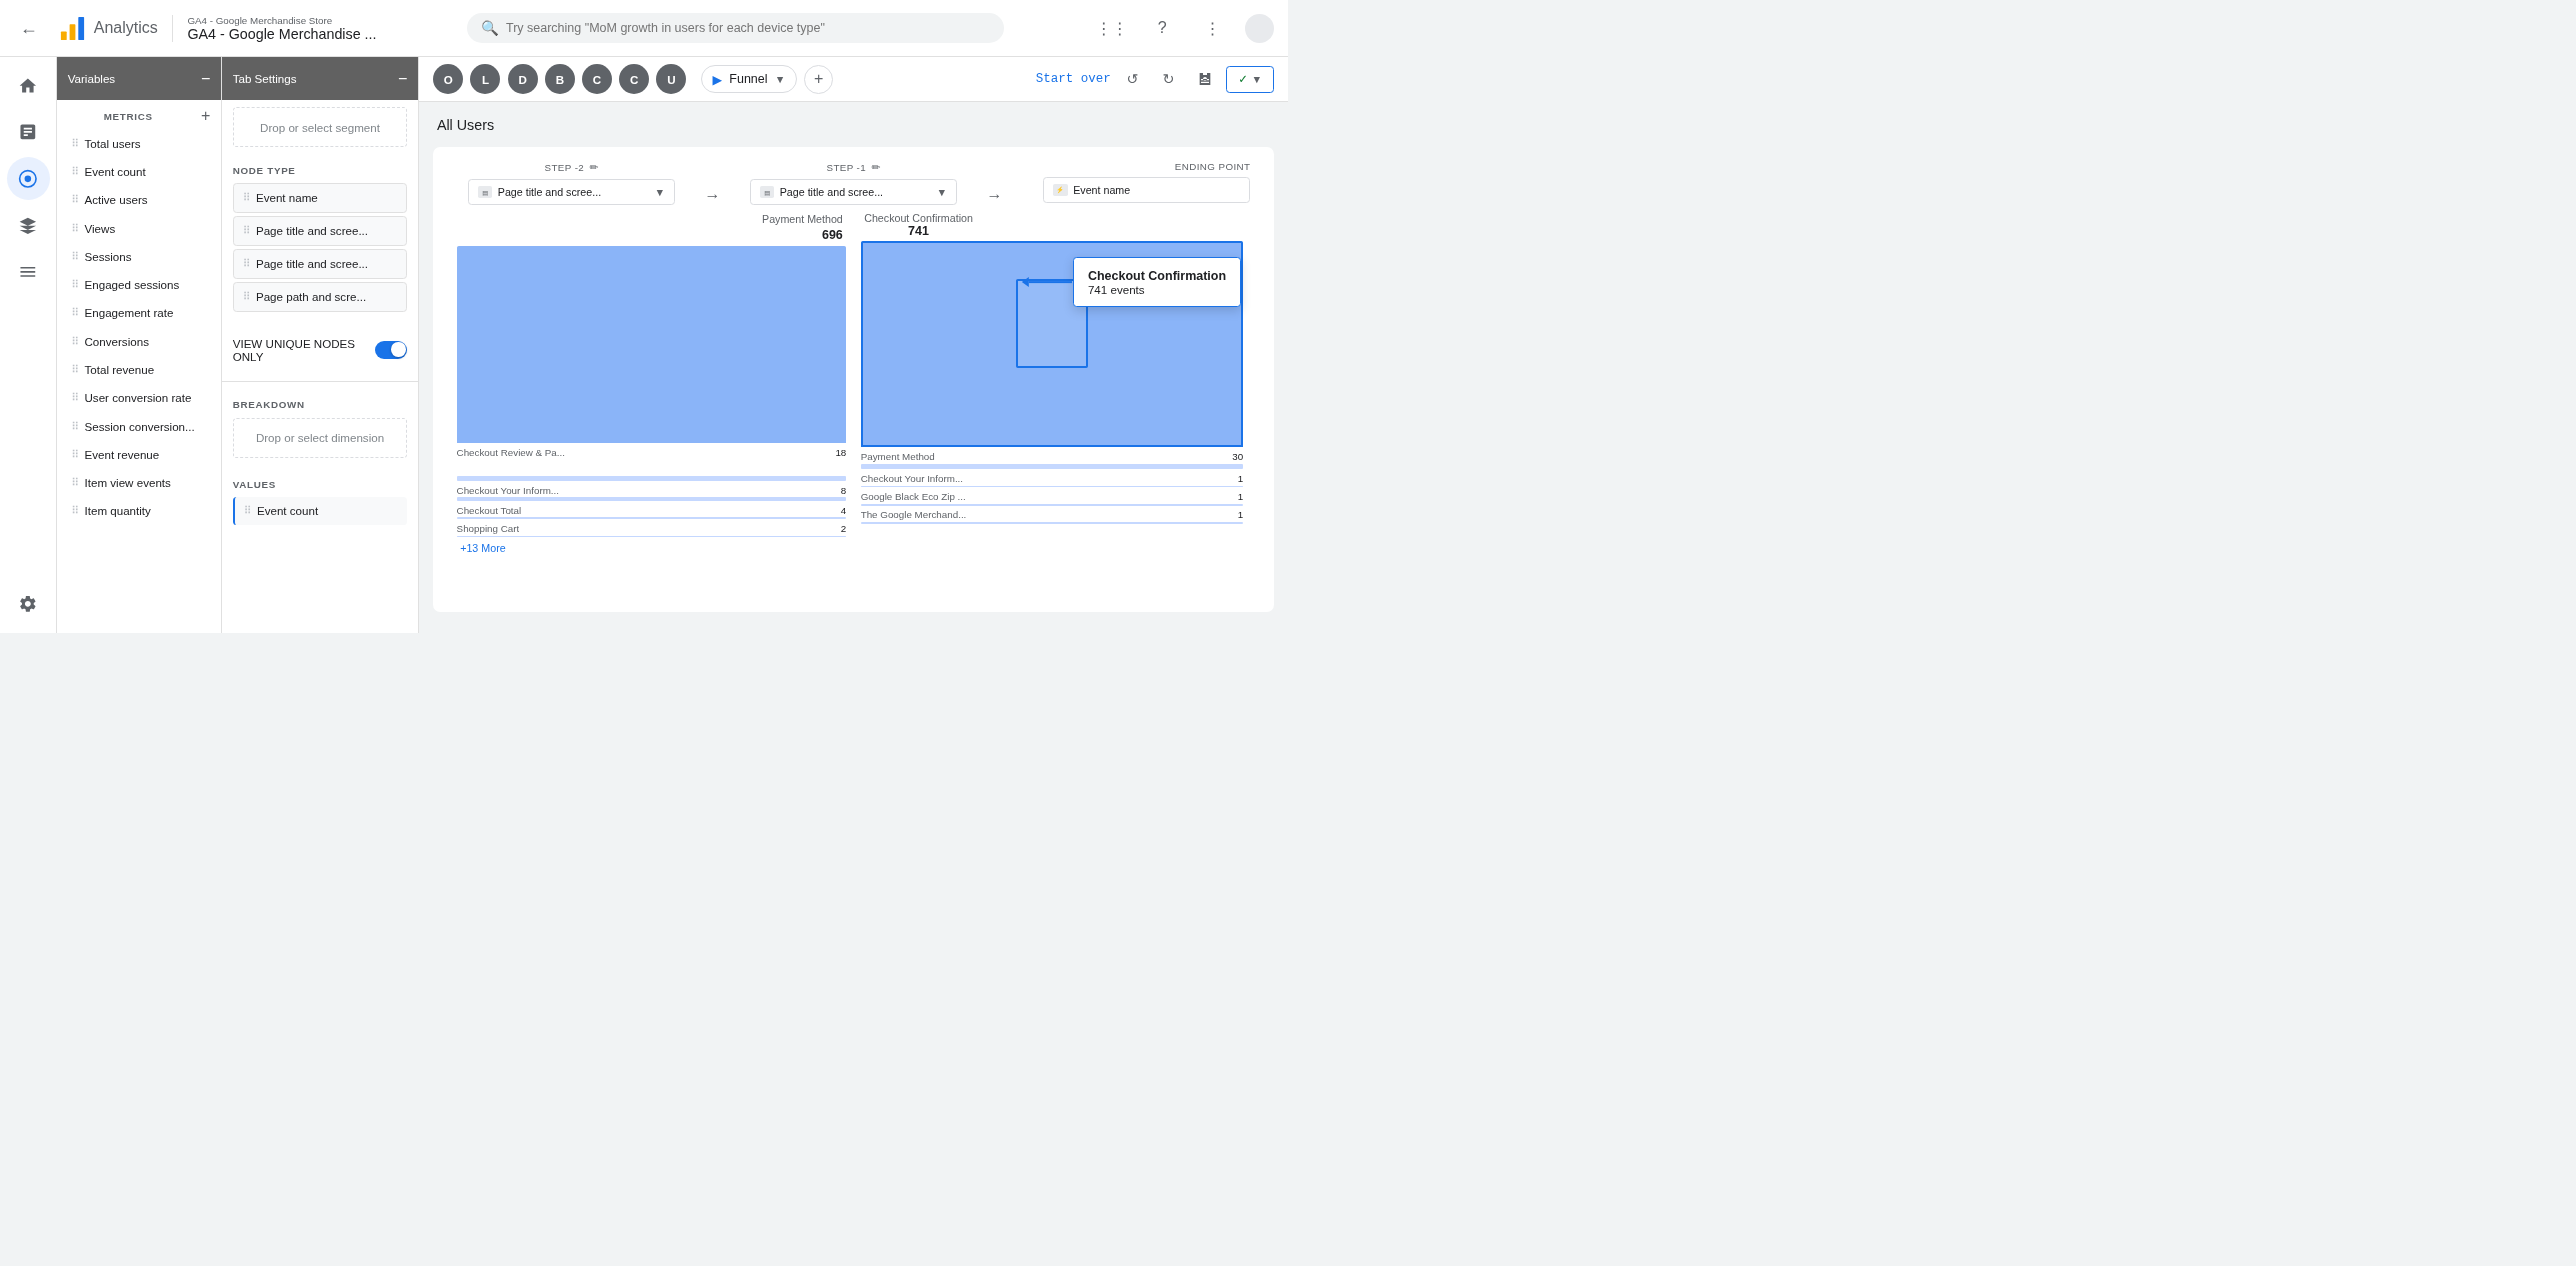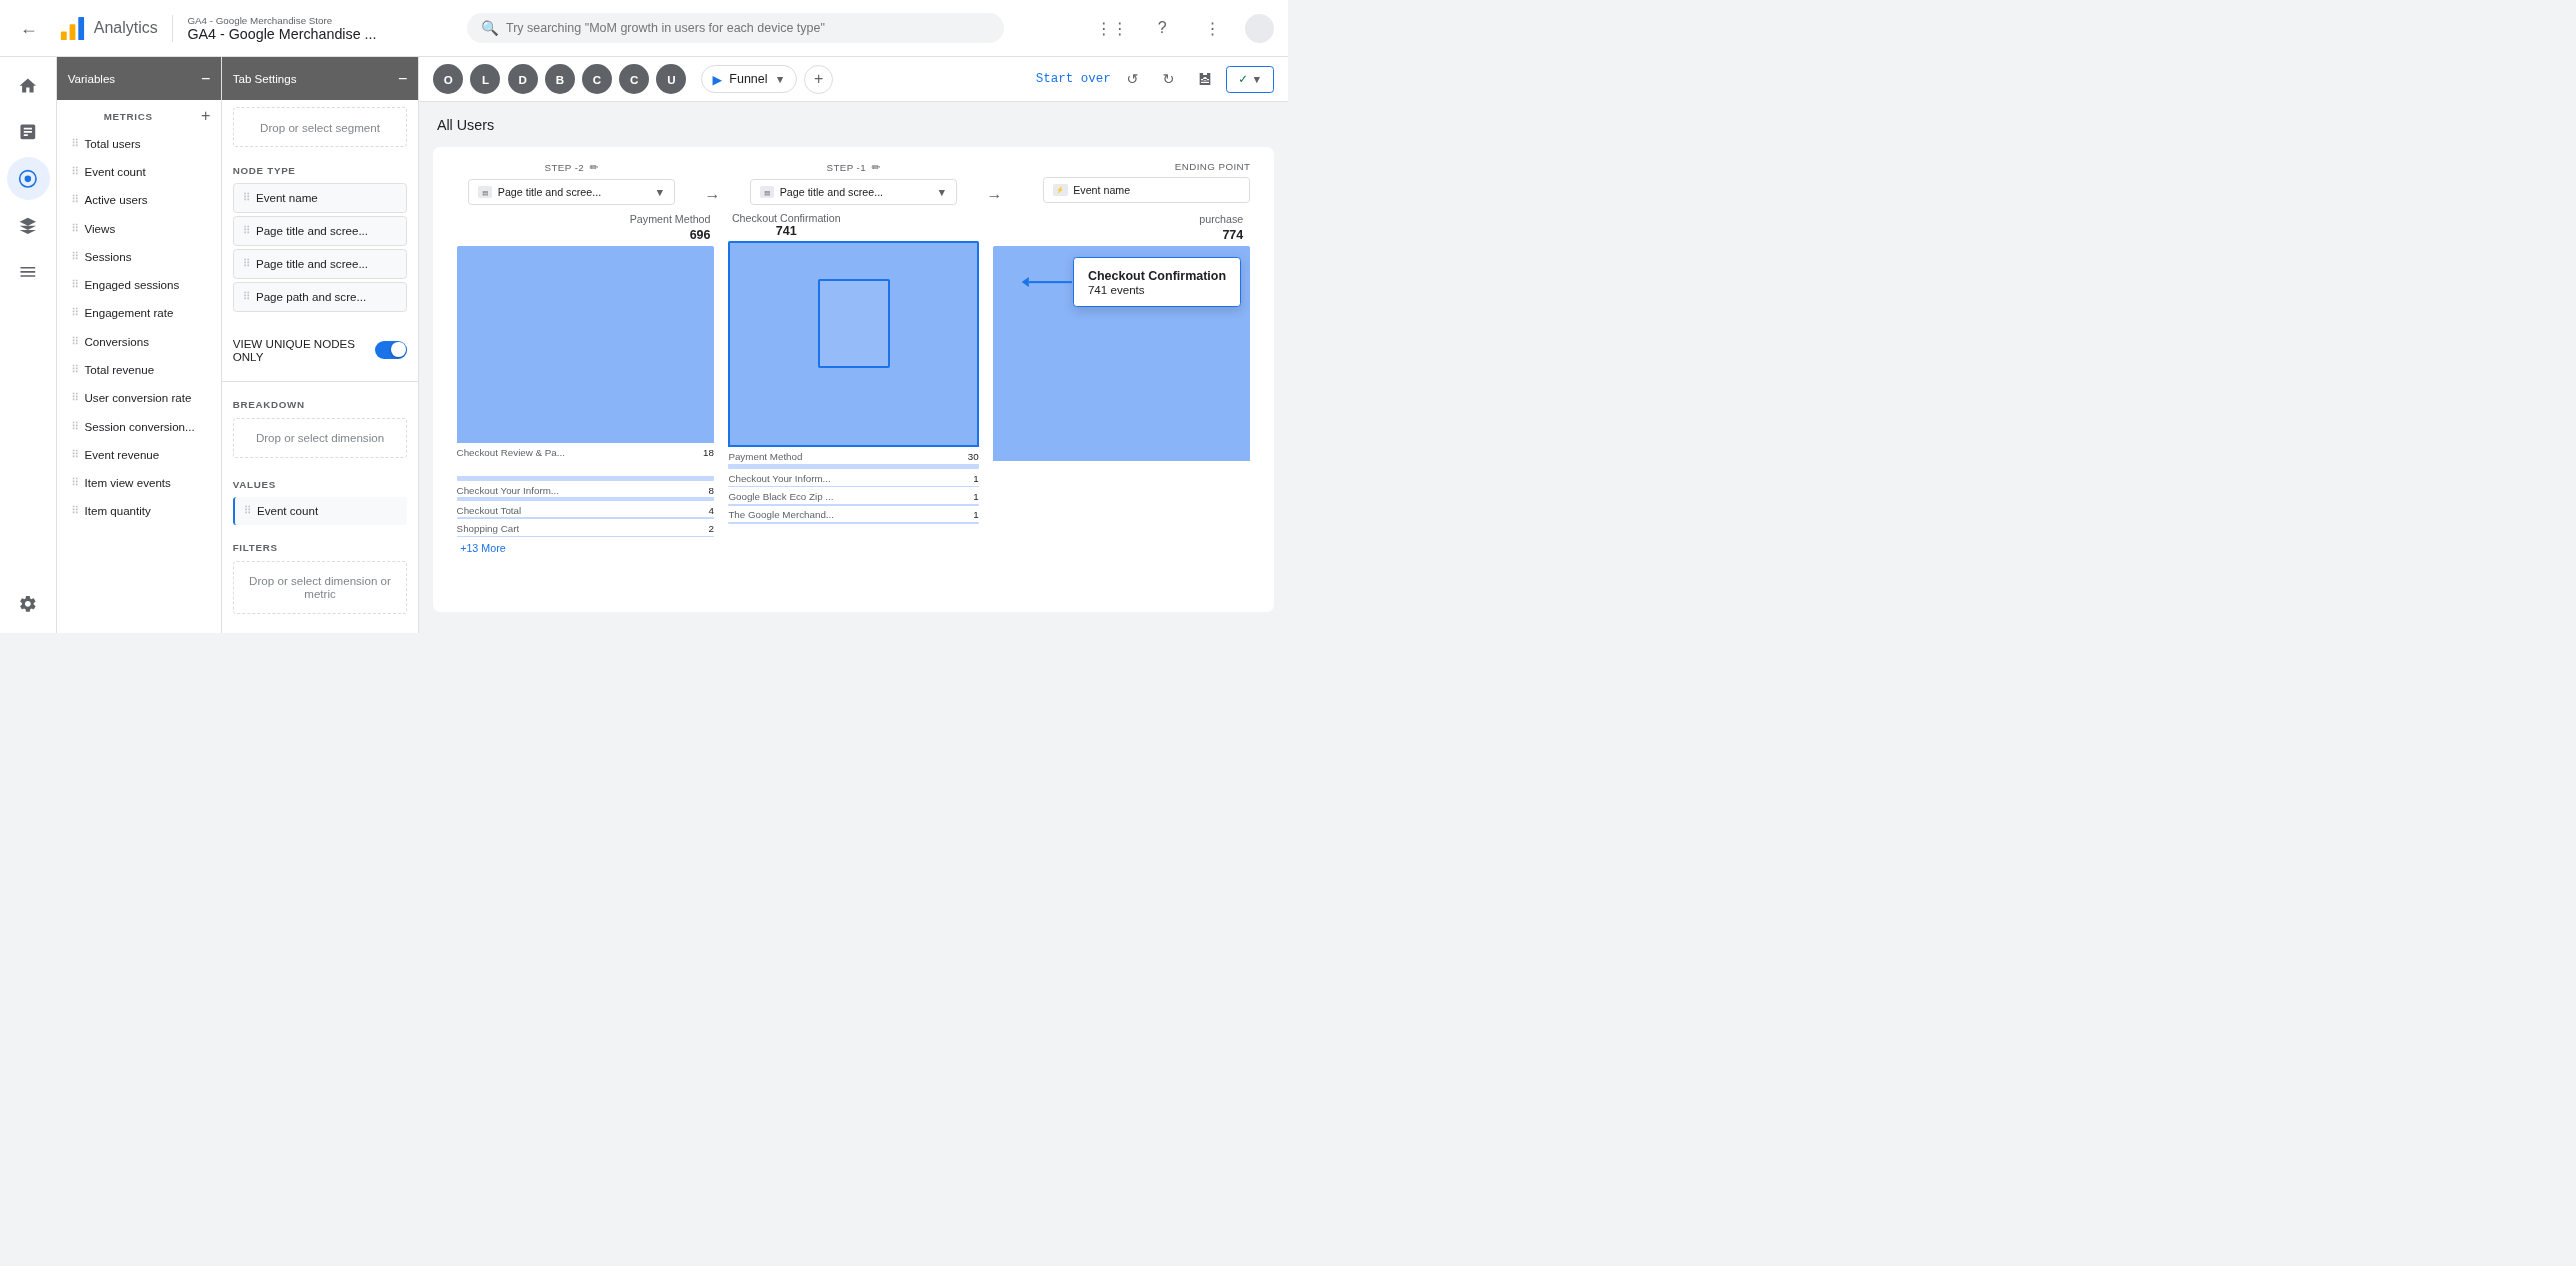--- a/index.html
+++ b/index.html
@@ -280,26 +280,20 @@
     </div>
 
     <div class="settings-section">
       <div class="settings-section-title">VALUES</div>
       <div class="value-item">
         <span class="node-drag">⠿</span>
         <span class="value-label">Event count</span>
       </div>
     </div>
 
-    <div class="settings-section">
-      <div class="settings-section-title">FILTERS</div>
-      <div class="drop-zone" style="margin: 0;">
-        <span>Drop or select dimension or<br>metric</span>
-      </div>
-    </div>
   </div>
 
   <div class="main-content">
 
     <div class="report-toolbar">
 
       <div class="avatar-circle" style="background:#5f6368;width:30px;height:30px;font-size:11.6px;">O</div>
       <div class="avatar-circle" style="background:#5f6368;width:30px;height:30px;font-size:11.6px;">L</div>
       <div class="avatar-circle" style="background:#5f6368;width:30px;height:30px;font-size:11.6px;">D</div>
       <div class="avatar-circle" style="background:#5f6368;width:30px;height:30px;font-size:11.6px;">B</div>
@@ -452,30 +446,20 @@
               </div>
               <div style="background:#c5d8ff;height:1.8px;border-radius:0.9px;margin-bottom:3.6px;"></div>
               <div style="display:flex;justify-content:space-between;margin-bottom:1.8px;text-align:center;">
                 <span style="font-size:9.8px;color:#5f6368;overflow:hidden;text-overflow:ellipsis;white-space:nowrap;max-width:125px;">The Google Merchand...</span>
                 <span style="font-size:9.8px;font-weight:500;color:#202124;white-space:nowrap;margin-left:3.6px;">1</span>
               </div>
               <div style="background:#c5d8ff;height:1.8px;border-radius:0.9px;margin-bottom:3.6px;"></div>
             </div>
           </div>
 
-          <div style="flex:1; display:flex; flex-direction:column;">
-            <div style="text-align:right; padding-right:7.2px; margin-bottom:3.6px;">
-              <span style="font-size:10.7px;color:#5f6368;">purchase</span>
-            </div>
-            <div style="text-align:right; padding-right:7.2px; margin-bottom:3.6px;">
-              <span style="font-size:12.5px;font-weight:600;color:#202124;">774</span>
-            </div>
-
-            <div style="background:#8ab4f8;height:215px;margin-left:7.2px;border-radius:1.8px 1.8px 0 0;"></div>
-          </div>
 
           <div class="tooltip-box">
 
             <div style="position:absolute;left:-45px;top:50%;transform:translateY(-50%);display:flex;align-items:center;">
               <div style="width:43px;height:1.8px;background:#1a73e8;"></div>
               <div style="position:absolute;left:0;width:0;height:0;border-top:5.4px solid transparent;border-bottom:5.4px solid transparent;border-right:7.2px solid #1a73e8;transform:translateX(-7.2px);"></div>
             </div>
             <div class="tooltip-title">Checkout Confirmation</div>
             <div class="tooltip-value">741 events</div>
           </div>

